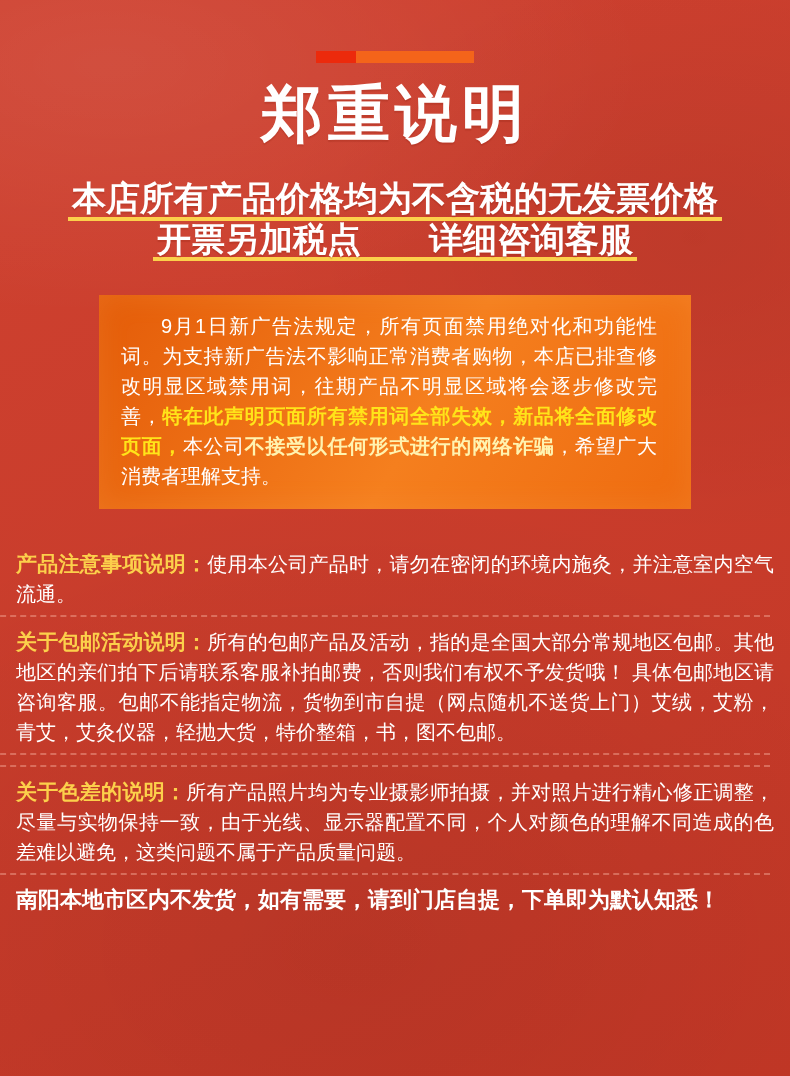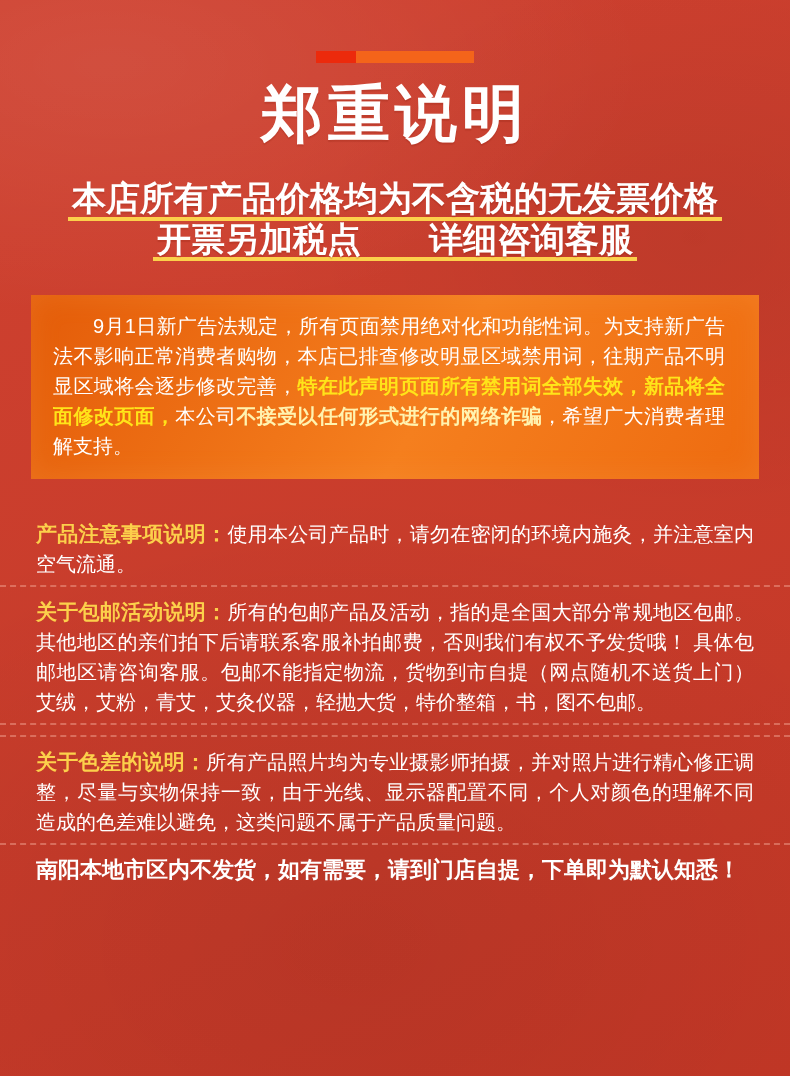--- a/index.html
+++ b/index.html
@@ -48,38 +48,38 @@
     line-height: 1.02;
     color: #ffffff;
     border-bottom: 4px solid #fcd04b;
     padding: 0 4px 1px 4px;
     text-shadow: 0 2px 1px rgba(120,20,5,0.18);
     white-space: pre;
   }
 
   .law-box {
     box-sizing: border-box;
-    width: 728px;
+    width: 592px;
     margin: 34px auto 0 auto;
     padding: 16px 34px 18px 22px;
     background: linear-gradient(120deg, #e45c09 0%, #f57f1e 55%, #ee6b10 100%);
     box-shadow: inset 0 0 30px rgba(255,200,120,0.15);
   }
   .law-text {
     margin: 0;
     font-size: 20px;
     line-height: 30px;
     text-align: justify;
     text-indent: 2em;
     color: #ffffff;
   }
   .law-text .yel  { color: #ffe419; font-weight: 700; }
   .law-text .pale { color: #fff3b0; font-weight: 700; }
 
-  .sections { padding: 0 36px; }
+  .sections { padding: 0 16px; }
   .section {
     margin: 0;
     font-size: 20px;
     line-height: 30px;
     text-align: justify;
     color: #ffffff;
   }
   .section .label {
     color: #fcd04b;
     font-weight: 800;

